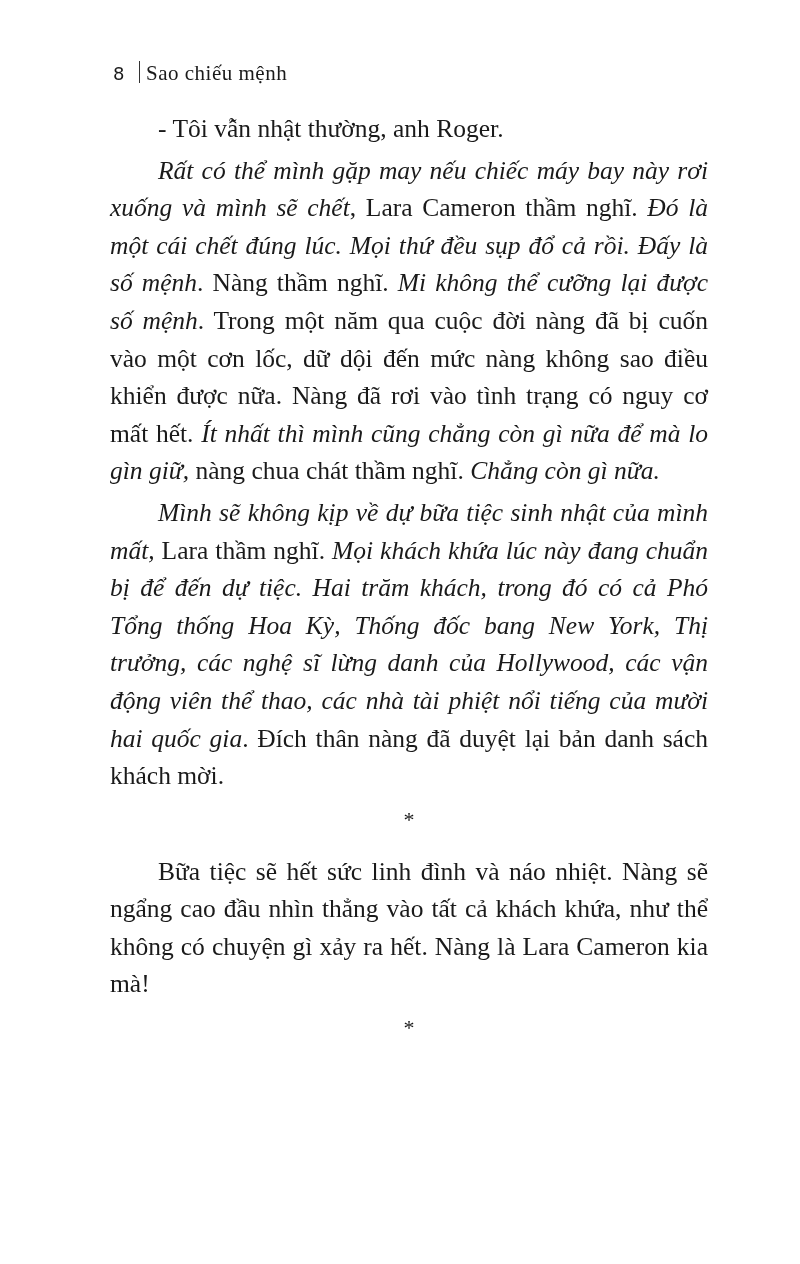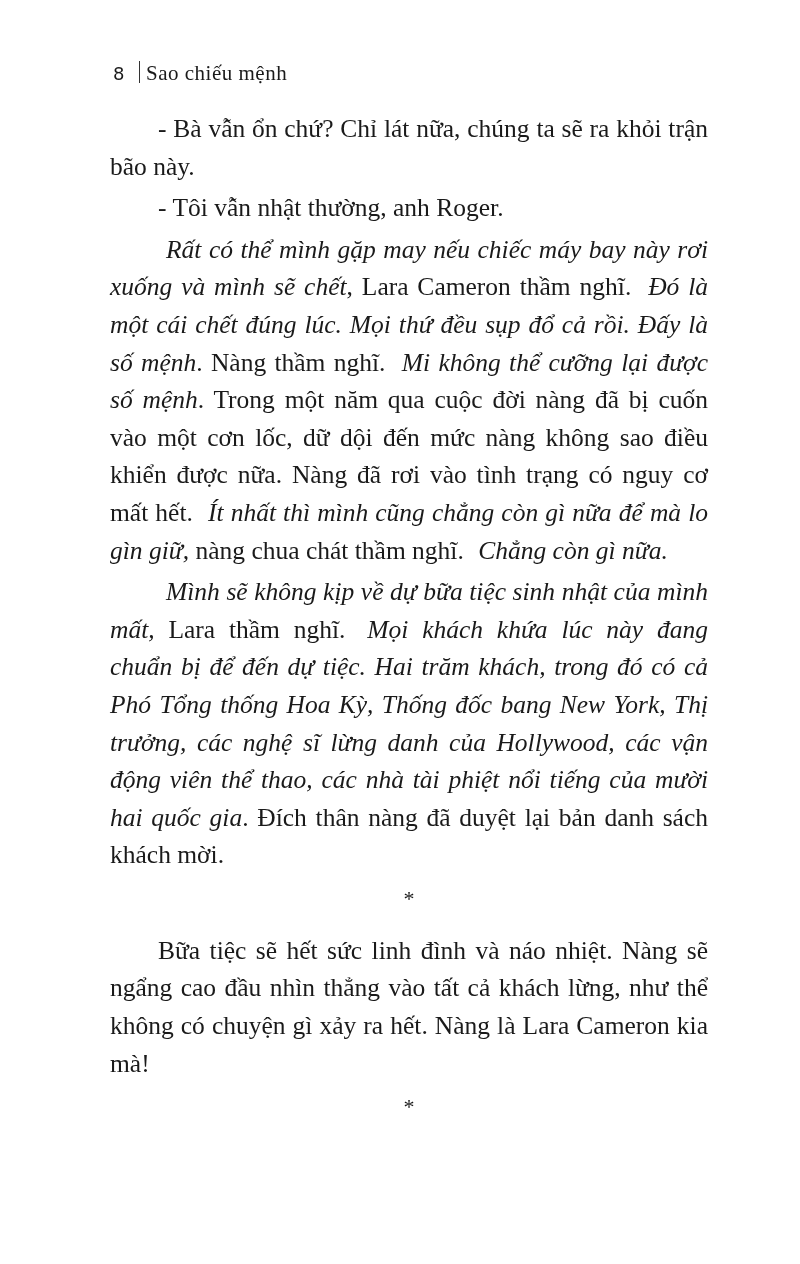--- a/index.html
+++ b/index.html
@@ -4,33 +4,32 @@
 <style>
   html, body { margin:0; padding:0; background:#ffffff; }
   body { width:800px; height:1264px; position:relative; overflow:hidden; color:#1a1a1a;
          font-family:"Liberation Serif", "DejaVu Serif", serif; }
   .header { position:absolute; left:113px; top:58px; font-size:21px; display:flex; align-items:baseline; }
   .page-num { font-family:"DejaVu Sans", sans-serif; font-size:18px; width:26px; }
   .sep { display:inline-block; width:1px; height:22px; background:#333; margin-right:6px; transform:translateY(3px); }
   .run-title { letter-spacing:0.5px; }
   .body { position:absolute; left:110px; top:110px; width:598px; font-size:25.5px; line-height:37.6px; }
   .p { margin:0 0 4px 0; text-indent:48px; text-align:justify; }
-  i { font-style:italic;margin-left:8px; }
+  i { font-style:italic; }
   .star { text-align:center; margin:10px 0 18px 0; font-size:22px; line-height:30px; }
 </style>
 </head>
 <body>
 
 <div class="header">
   <span class="page-num">8</span>
   <span class="sep"></span>
   <span class="run-title">Sao chiếu mệnh</span>
 </div>
 
 <div class="body">
-  <p class="p"><span>- Bà vẫn ổn chứ? Chỉ lát nữa, chúng ta sẽ ra khỏi trận bão này.</span></p>
   <p class="p"><span>- Tôi vẫn nhật thường, anh Roger.</span></p>
   <p class="p"><i>Rất có thể mình gặp may nếu chiếc máy bay này rơi xuống và mình sẽ chết</i><span>, Lara Cameron thầm nghĩ. </span><i>Đó là một cái chết đúng lúc. Mọi thứ đều sụp đổ cả rồi. Đấy là số mệnh</i><span>. Nàng thầm nghĩ. </span><i>Mi không thể cưỡng lại được số mệnh</i><span>. Trong một năm qua cuộc đời nàng đã bị cuốn vào một cơn lốc, dữ dội đến mức nàng không sao điều khiển được nữa. Nàng đã rơi vào tình trạng có nguy cơ mất hết. </span><i>Ít nhất thì mình cũng chẳng còn gì nữa để mà lo gìn giữ,</i><span> nàng chua chát thầm nghĩ. </span><i>Chẳng còn gì nữa.</i></p>
   <p class="p"><i>Mình sẽ không kịp về dự bữa tiệc sinh nhật của mình mất,</i><span> Lara thầm nghĩ. </span><i>Mọi khách khứa lúc này đang chuẩn bị để đến dự tiệc. Hai trăm khách, trong đó có cả Phó Tổng thống Hoa Kỳ, Thống đốc bang New York, Thị trưởng, các nghệ sĩ lừng danh của Hollywood, các vận động viên thể thao, các nhà tài phiệt nổi tiếng của mười hai quốc gia</i><span>. Đích thân nàng đã duyệt lại bản danh sách khách mời.</span></p>
   <div class="star">*</div>
-  <p class="p">Bữa tiệc sẽ hết sức linh đình và náo nhiệt. Nàng sẽ ngẩng cao đầu nhìn thẳng vào tất cả khách lừng, như thể không có chuyện gì xảy ra hết. Nàng là Lara Cameron kia mà!</p>
+  <p class="p">Bữa tiệc sẽ hết sức linh đình và náo nhiệt. Nàng sẽ ngẩng cao đầu nhìn thẳng vào tất cả khách khứa, như thể không có chuyện gì xảy ra hết. Nàng là Lara Cameron kia mà!</p>
   <div class="star">*</div>
 </div>
 
 </body></html>

